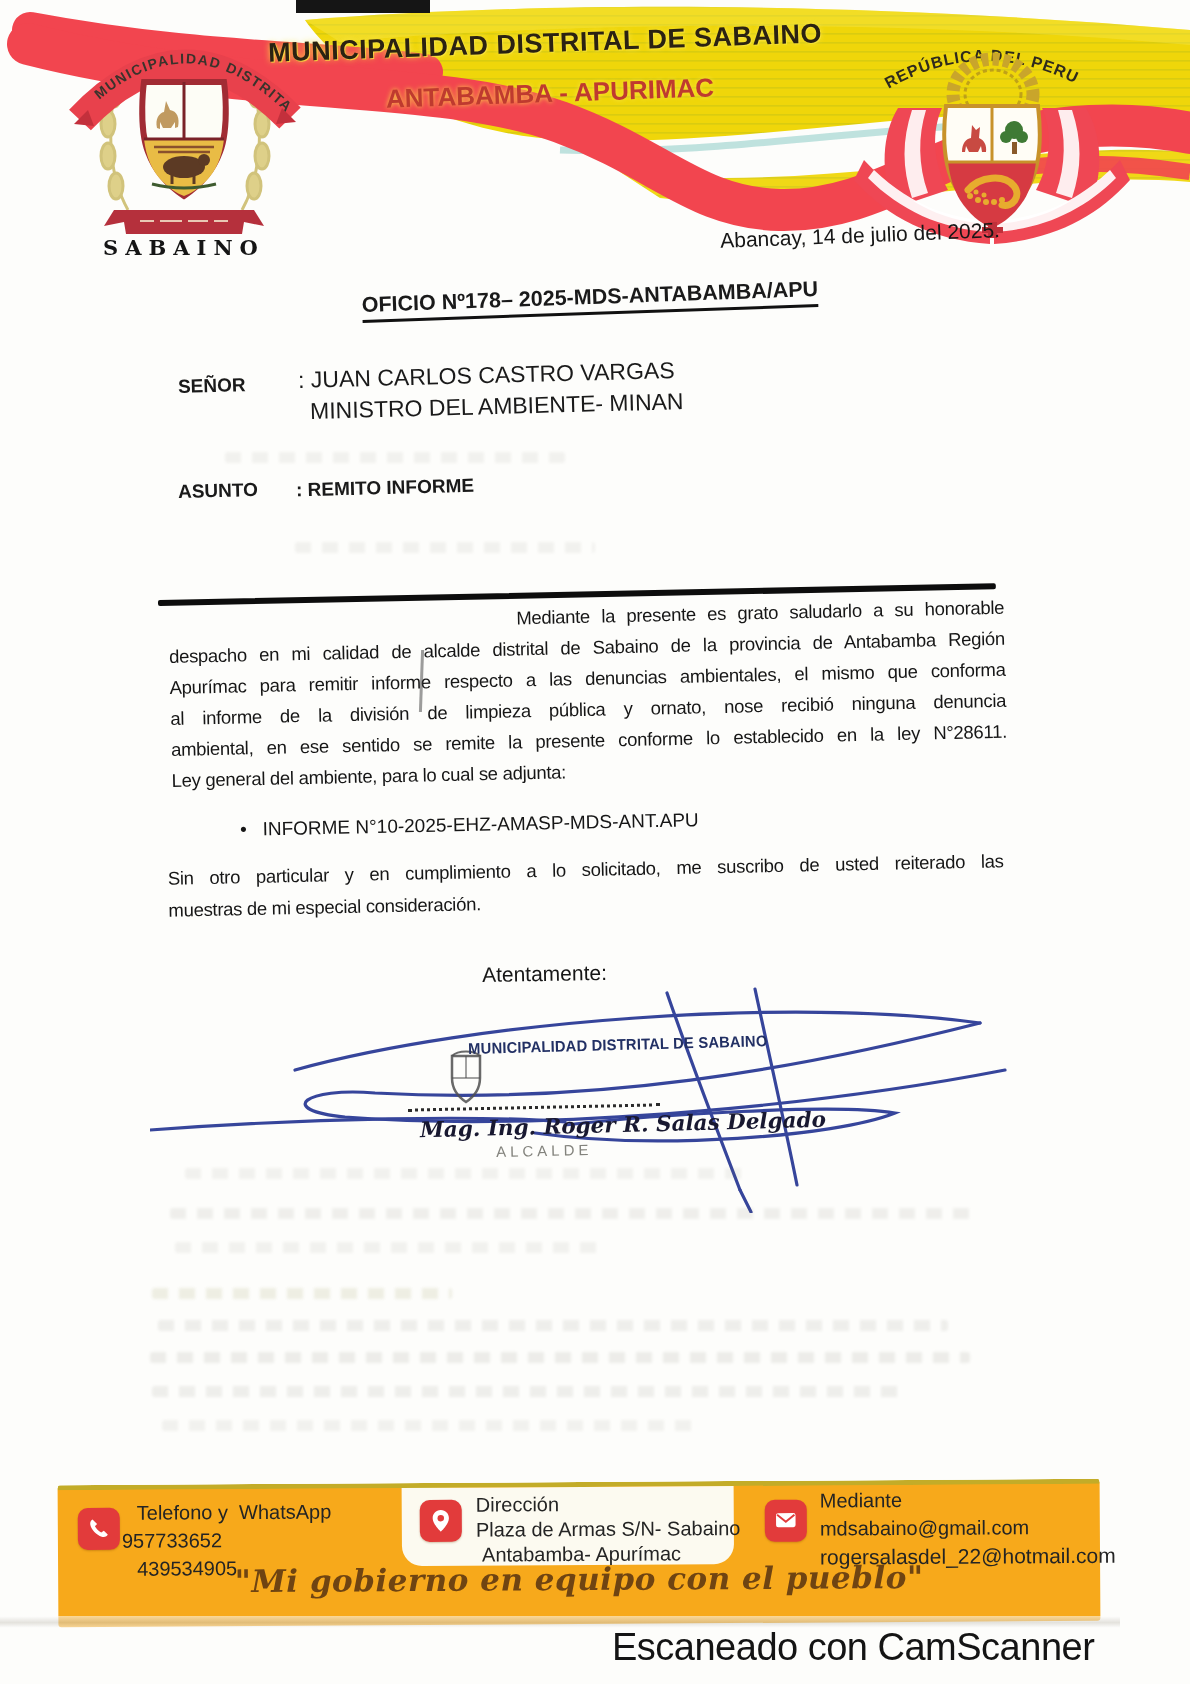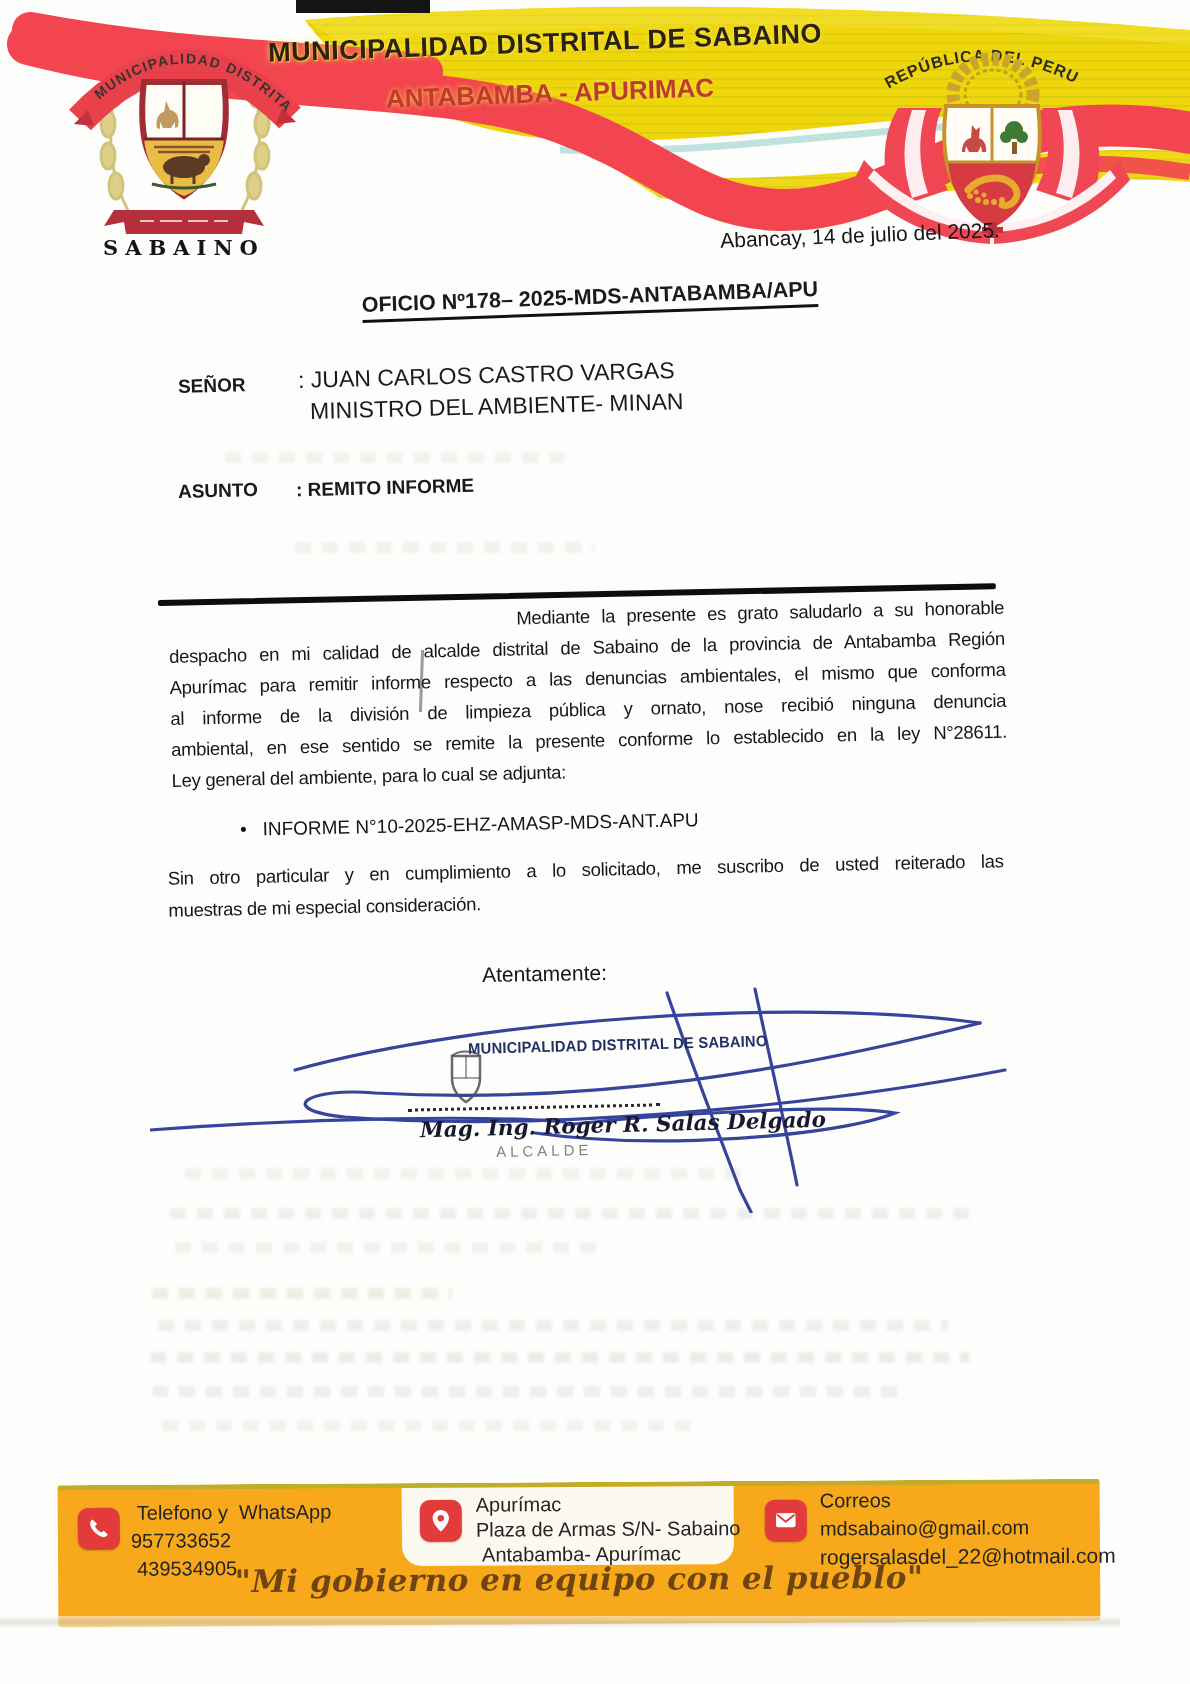--- a/index.html
+++ b/index.html
@@ -251,43 +251,44 @@
   <div class="ghost" style="left:162px;top:1420px;width:540px"></div>
 
   <div class="footer-band">
 
     <div class="icon-box" style="left:20px;top:18px">
       <svg width="26" height="26" viewBox="0 0 24 24">
           <path d="M6.2,3.2 C5,3.8 3.6,5.4 4.2,8.4 C5,12.6 9.8,17.8 14.6,19.2 C17.6,20 19.6,18.6 20.2,17.2 L16.6,13.6 L14.2,15.4 C11.6,14 9.6,12 8.4,9.6 L10.4,7.4 Z" fill="#fff"></path>
         </svg>
     </div>
     <div class="abs f-label" style="left:79px;top:12px">Telefono y  WhatsApp</div>
-    <div class="abs f-line" style="left:73px;top:40px">957733652</div>
+    <div class="abs f-line" style="left:64px;top:40px">957733652</div>
     <div class="abs f-line" style="left:79px;top:68px">439534905</div>
 
     <div class="white-card">
       <div class="icon-box" style="left:18px;top:12px">
         <svg width="26" height="26" viewBox="0 0 24 24">
             <path d="M12,2 C7.5,2 4.5,5.5 4.5,9.5 C4.5,15 12,22 12,22 C12,22 19.5,15 19.5,9.5 C19.5,5.5 16.5,2 12,2 Z" fill="#fff"></path>
             <circle cx="12" cy="9.5" r="3" fill="#e23b3b"></circle>
           </svg>
       </div>
-      <div class="abs f-line" style="left:74px;top:6px">Apurímac</div>
+      <div class="abs f-line" style="left:74px;top:6px">Dirección</div>
       <div class="abs f-line" style="left:74px;top:31px">Plaza de Armas S/N- Sabaino</div>
       <div class="abs f-line" style="left:80px;top:56px">Antabamba- Apurímac</div>
     </div>
 
     <div class="icon-box" style="left:707px;top:14px">
       <svg width="26" height="26" viewBox="0 0 24 24">
           <rect x="3" y="5" width="18" height="13" rx="2" fill="#fff"></rect>
           <path d="M4,6.5 L12,13 L20,6.5" stroke="#e23b3b" stroke-width="1.8" fill="none"></path>
         </svg>
     </div>
-    <div class="abs f-line" style="left:762px;top:4px">Correos</div>
+    <div class="abs f-line" style="left:762px;top:4px">Mediante</div>
     <div class="abs f-line" style="left:762px;top:32px">mdsabaino@gmail.com</div>
     <div class="abs f-line" style="left:762px;top:60px;font-size:21px">rogersalasdel_22@hotmail.com</div>
 
     <div class="slogan">"Mi gobierno en equipo con el pueblo"</div>
   </div>
 
   <div class="scan-strip"></div>
+  <div class="camscanner">Escaneado con CamScanner</div>
 
 </div>
 
 </body></html>

